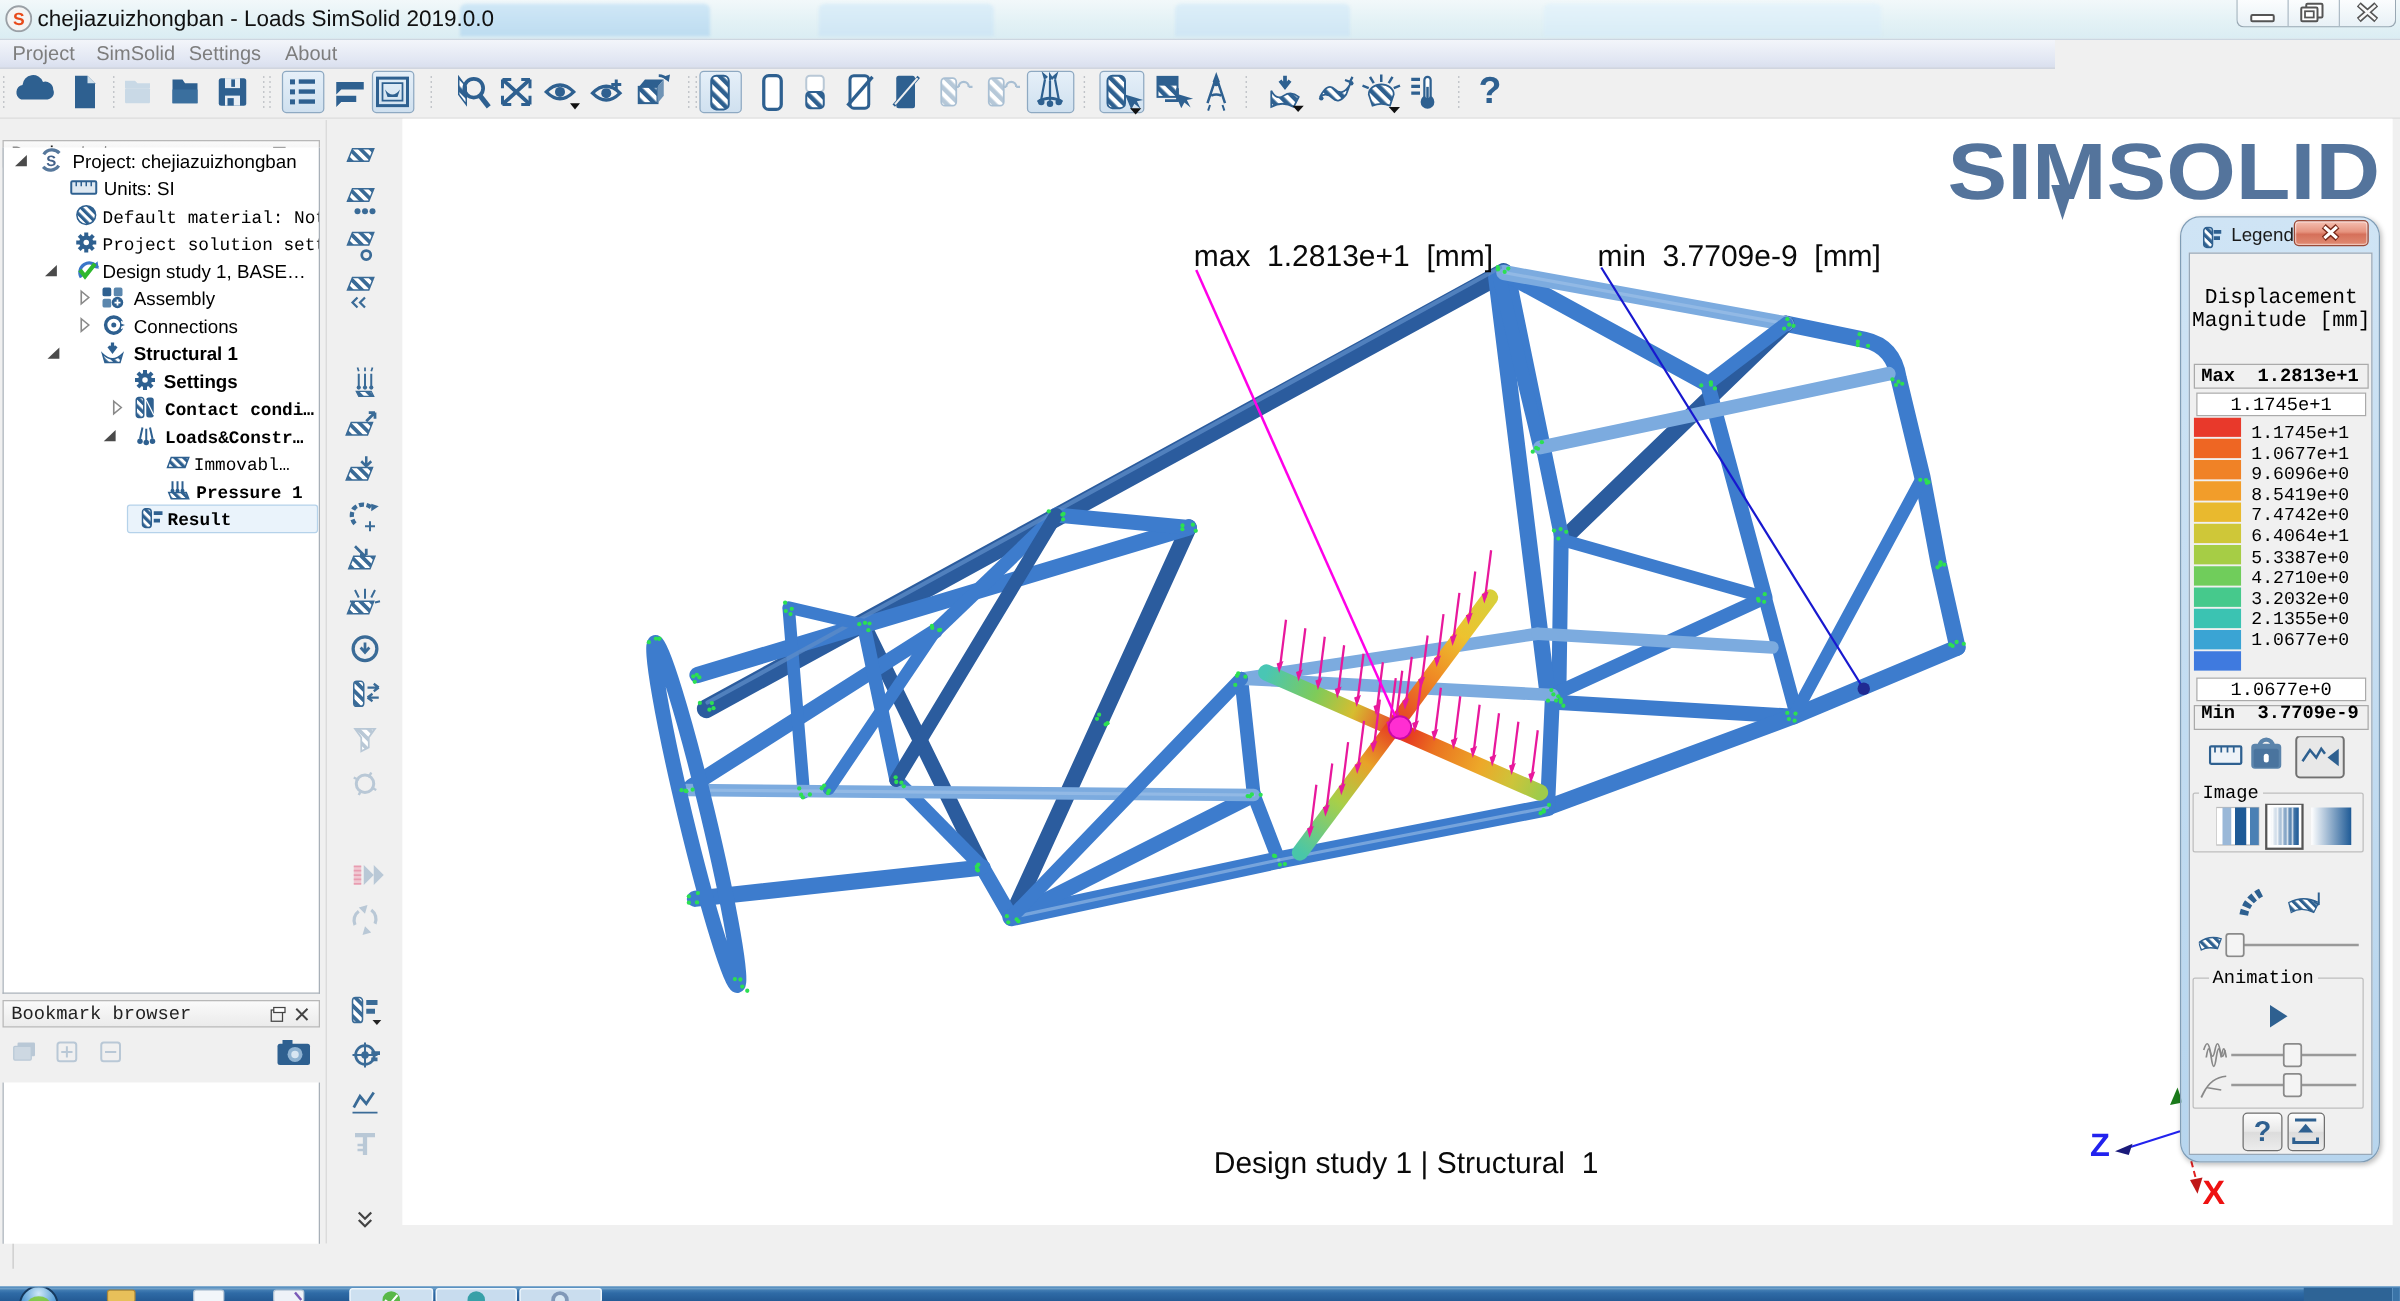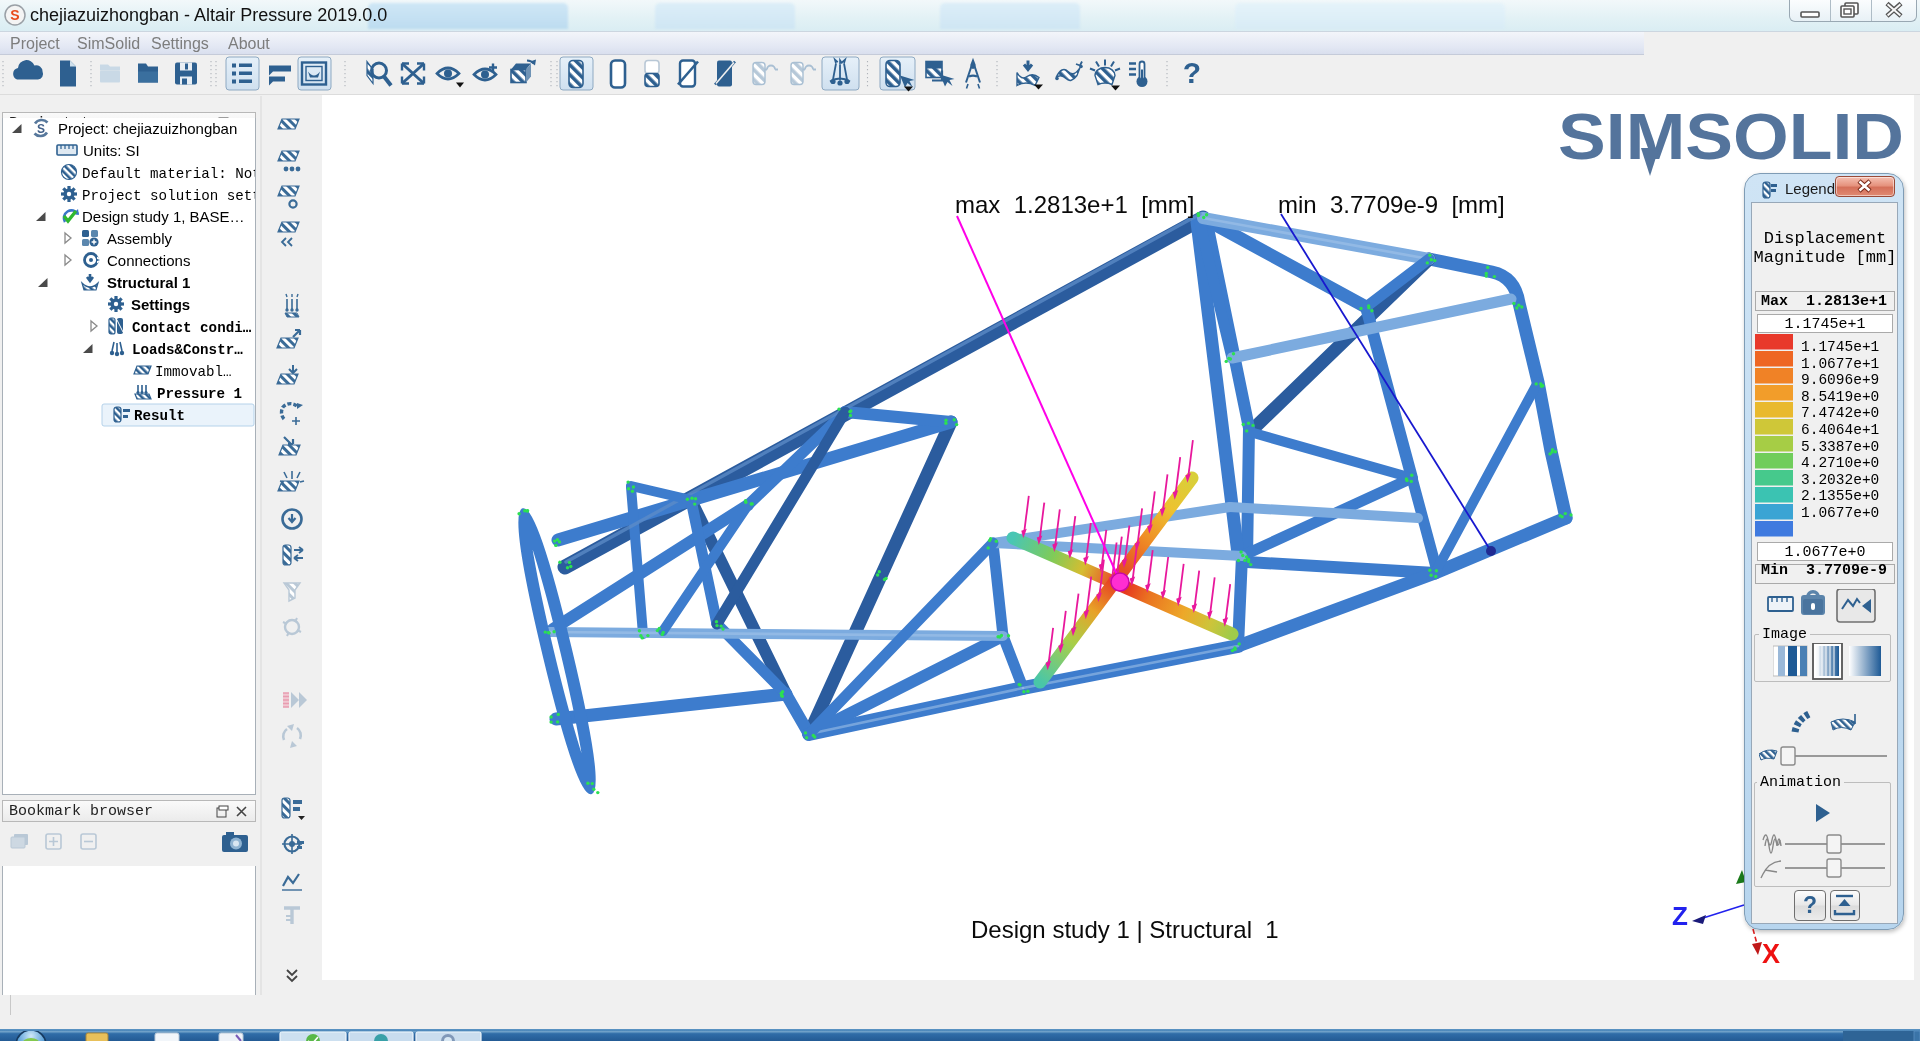--- a/index.html
+++ b/index.html
@@ -24,21 +24,21 @@
 </style></head><body>
 <div id="titlebar">
  <div class="blob" style="left:368px;width:200px"></div>
  <div class="blob" style="left:655px;width:140px;background:linear-gradient(#dceef8,#cfe6f4)"></div>
  <div class="blob" style="left:940px;width:140px;background:linear-gradient(#dceef8,#cfe6f4)"></div>
  <div class="blob" style="left:1235px;width:270px;background:linear-gradient(#e5f3fa,#d8ecf6)"></div>
  <svg id="title-ico" viewBox="0 0 22 22">
       <circle cx="11" cy="11" r="10" fill="#f4f4f4" stroke="#9aa0a6" stroke-width="1.5"></circle>
       <text x="11" y="16" text-anchor="middle" font-size="14" font-weight="bold" fill="#e84a1a" font-family="Liberation Sans">S</text>
     </svg>
- <span id="title-txt">chejiazuizhongban - Altair Pressure 2019.0.0</span>
+ <span id="title-txt">chejiazuizhongban - Loads SimSolid 2019.0.0</span>
  <div id="capbtns">
   <div><svg width="40" height="21" viewBox="0 0 40 21">
           <rect x="11" y="12" width="18" height="5" rx="1" fill="#fff" stroke="#555" stroke-width="1.6"></rect>
         </svg></div>
   <div><svg width="40" height="21" viewBox="0 0 40 21">
           <rect x="14" y="3" width="13" height="11" rx="1" fill="#fff" stroke="#555" stroke-width="1.6"></rect>
           <rect x="10" y="6" width="13" height="11" rx="1" fill="#fff" stroke="#555" stroke-width="1.6"></rect>
           <rect x="13" y="9" width="7" height="5" fill="none" stroke="#555" stroke-width="1.4"></rect>
         </svg></div>
   <div><svg width="44" height="21" viewBox="0 0 44 21">
@@ -823,21 +823,21 @@
       <rect x="0" y="85" width="38" height="15.5" fill="#cfc738"></rect>
       <rect x="0" y="102" width="38" height="15.5" fill="#a6cd45"></rect>
       <rect x="0" y="119" width="38" height="15.5" fill="#70cd5b"></rect>
       <rect x="0" y="136" width="38" height="15.5" fill="#46c98c"></rect>
       <rect x="0" y="153" width="38" height="15.5" fill="#3bc3b2"></rect>
       <rect x="0" y="170" width="38" height="15.5" fill="#3aa4d4"></rect>
       <rect x="0" y="187" width="38" height="15.5" fill="#3f7adf"></rect>
     </svg>
     <div style="position:absolute;font-family:'Liberation Mono',monospace;left:56px;top:165px;font-size:14.5px;color:#000">1.1745e+1</div>
     <div style="position:absolute;font-family:'Liberation Mono',monospace;left:56px;top:182px;font-size:14.5px;color:#000">1.0677e+1</div>
-    <div style="position:absolute;font-family:'Liberation Mono',monospace;left:56px;top:198px;font-size:14.5px;color:#000">9.6096e+9</div>
+    <div style="position:absolute;font-family:'Liberation Mono',monospace;left:56px;top:198px;font-size:14.5px;color:#000">9.6096e+0</div>
     <div style="position:absolute;font-family:'Liberation Mono',monospace;left:56px;top:215px;font-size:14.5px;color:#000">8.5419e+0</div>
     <div style="position:absolute;font-family:'Liberation Mono',monospace;left:56px;top:231px;font-size:14.5px;color:#000">7.4742e+0</div>
     <div style="position:absolute;font-family:'Liberation Mono',monospace;left:56px;top:248px;font-size:14.5px;color:#000">6.4064e+1</div>
     <div style="position:absolute;font-family:'Liberation Mono',monospace;left:56px;top:265px;font-size:14.5px;color:#000">5.3387e+0</div>
     <div style="position:absolute;font-family:'Liberation Mono',monospace;left:56px;top:281px;font-size:14.5px;color:#000">4.2710e+0</div>
     <div style="position:absolute;font-family:'Liberation Mono',monospace;left:56px;top:298px;font-size:14.5px;color:#000">3.2032e+0</div>
     <div style="position:absolute;font-family:'Liberation Mono',monospace;left:56px;top:314px;font-size:14.5px;color:#000">2.1355e+0</div>
     <div style="position:absolute;font-family:'Liberation Mono',monospace;left:56px;top:331px;font-size:14.5px;color:#000">1.0677e+0</div>
     <div style="position:absolute;left:12px;top:368px;width:136px;height:19px;border:1px solid #aaa;background:#fff"></div>
     <div style="position:absolute;font-family:'Liberation Mono',monospace;left:0;top:370px;width:160px;text-align:center;font-size:15px;color:#000">1.0677e+0</div>
@@ -886,21 +886,21 @@
       <line x1="22" y1="52" x2="128" y2="52" stroke="#999" stroke-width="2"></line>
       <rect x="22" y="43" width="14" height="18" rx="2" fill="#f4f4f4" stroke="#8a8a8a" stroke-width="1.4"></rect>
       <defs>
         <pattern id="lstripe2" width="5" height="5" patternUnits="userSpaceOnUse" patternTransform="rotate(-45)">
           <rect width="5" height="5" fill="#fff"></rect>
           <rect width="2.6" height="5" fill="#2e6090"></rect>
         </pattern>
       </defs>
     </svg>
     <fieldset style="position:absolute;left:9px;top:600px;width:137px;height:113px;border:1px solid #bdbdbd;border-radius:2px">
-      <legend style="font-family:'Liberation Mono',monospace;font-size:15px;color:#000;margin-left:2px;padding:0 3px">Animation</legend>
+      <legend style="font-family:'Liberation Mono',monospace;font-size:15px;color:#000;margin-left:12px;padding:0 3px">Animation</legend>
     </fieldset>
     <svg style="position:absolute;left:14px;top:622px" width="130" height="88" viewBox="0 0 130 88">
       <path d="M57,8 l14,9 l-14,9 Z" fill="#2e6090"></path>
       <path d="M6,50 q2,-14 4,0 t4,0 t4,0 q2,-14 4,0" fill="none" stroke="#888" stroke-width="1.4"></path>
       <path d="M4,42 q3,-10 5,0 q2,10 4,0 q2,-10 4,0 q2,10 4,0" fill="none" stroke="#888" stroke-width="1.3" transform="translate(0,2)"></path>
       <line x1="26" y1="48" x2="126" y2="48" stroke="#999" stroke-width="2"></line>
       <rect x="68" y="39" width="14" height="18" rx="2" fill="#f4f4f4" stroke="#8a8a8a" stroke-width="1.4"></rect>
       <path d="M4,78 q6,-12 18,-13 m-18,13 l-2,4 m4,-8 l12,2" fill="none" stroke="#888" stroke-width="1.4"></path>
       <line x1="26" y1="72" x2="126" y2="72" stroke="#999" stroke-width="2"></line>
       <rect x="68" y="63" width="14" height="18" rx="2" fill="#f4f4f4" stroke="#8a8a8a" stroke-width="1.4"></rect>

